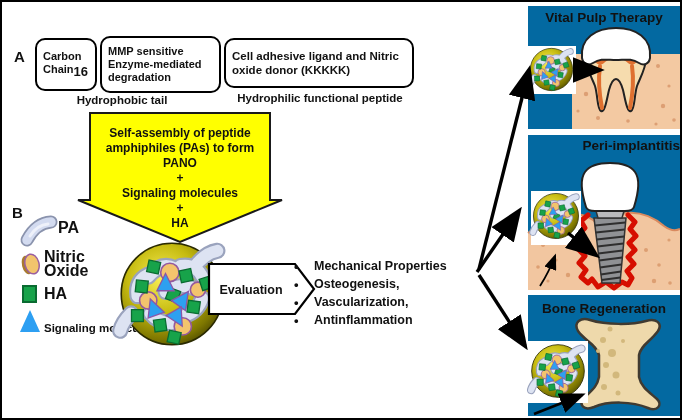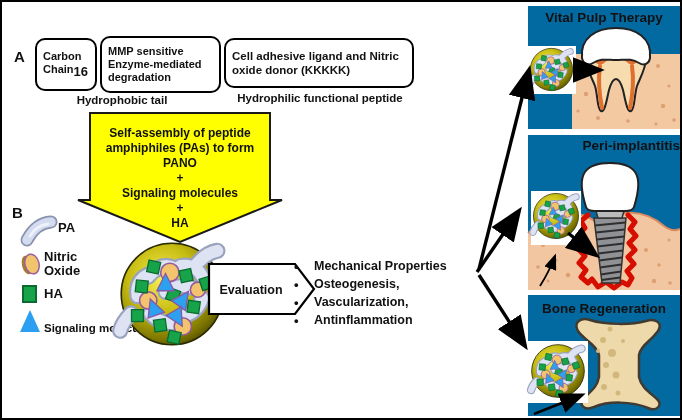--- a/index.html
+++ b/index.html
@@ -16,21 +16,21 @@
     font-weight:bold;font-size:11px;line-height:13px;box-sizing:border-box;
     display:flex;align-items:center;padding:4px 6px;
   }
   .seg-label{position:absolute;font-weight:bold;font-size:11.5px;text-align:center;}
   
   .arrow-text{
     position:absolute;left:78px;top:112px;width:200px;text-align:center;
     font-weight:bold;font-size:12px;line-height:15px;z-index:3;margin-top:12px;
   }
   
-  .legend-label{position:absolute;font-weight:bold;font-size:13px;line-height:14px;}
+  .legend-label{position:absolute;font-weight:bold;font-size:16px;line-height:14px;}
   .tri{
     position:absolute;width:0;height:0;
     border-left:10px solid transparent;border-right:10px solid transparent;
     border-bottom:22px solid #2d9ff2;
   }
   .ha-swatch{position:absolute;width:15px;height:18px;background:#17a34a;border:2px solid #0a6b31;box-sizing:border-box;}
   
   .eval-label{
     position:absolute;left:207px;top:262px;width:84px;height:51px;
     display:flex;align-items:center;justify-content:center;

